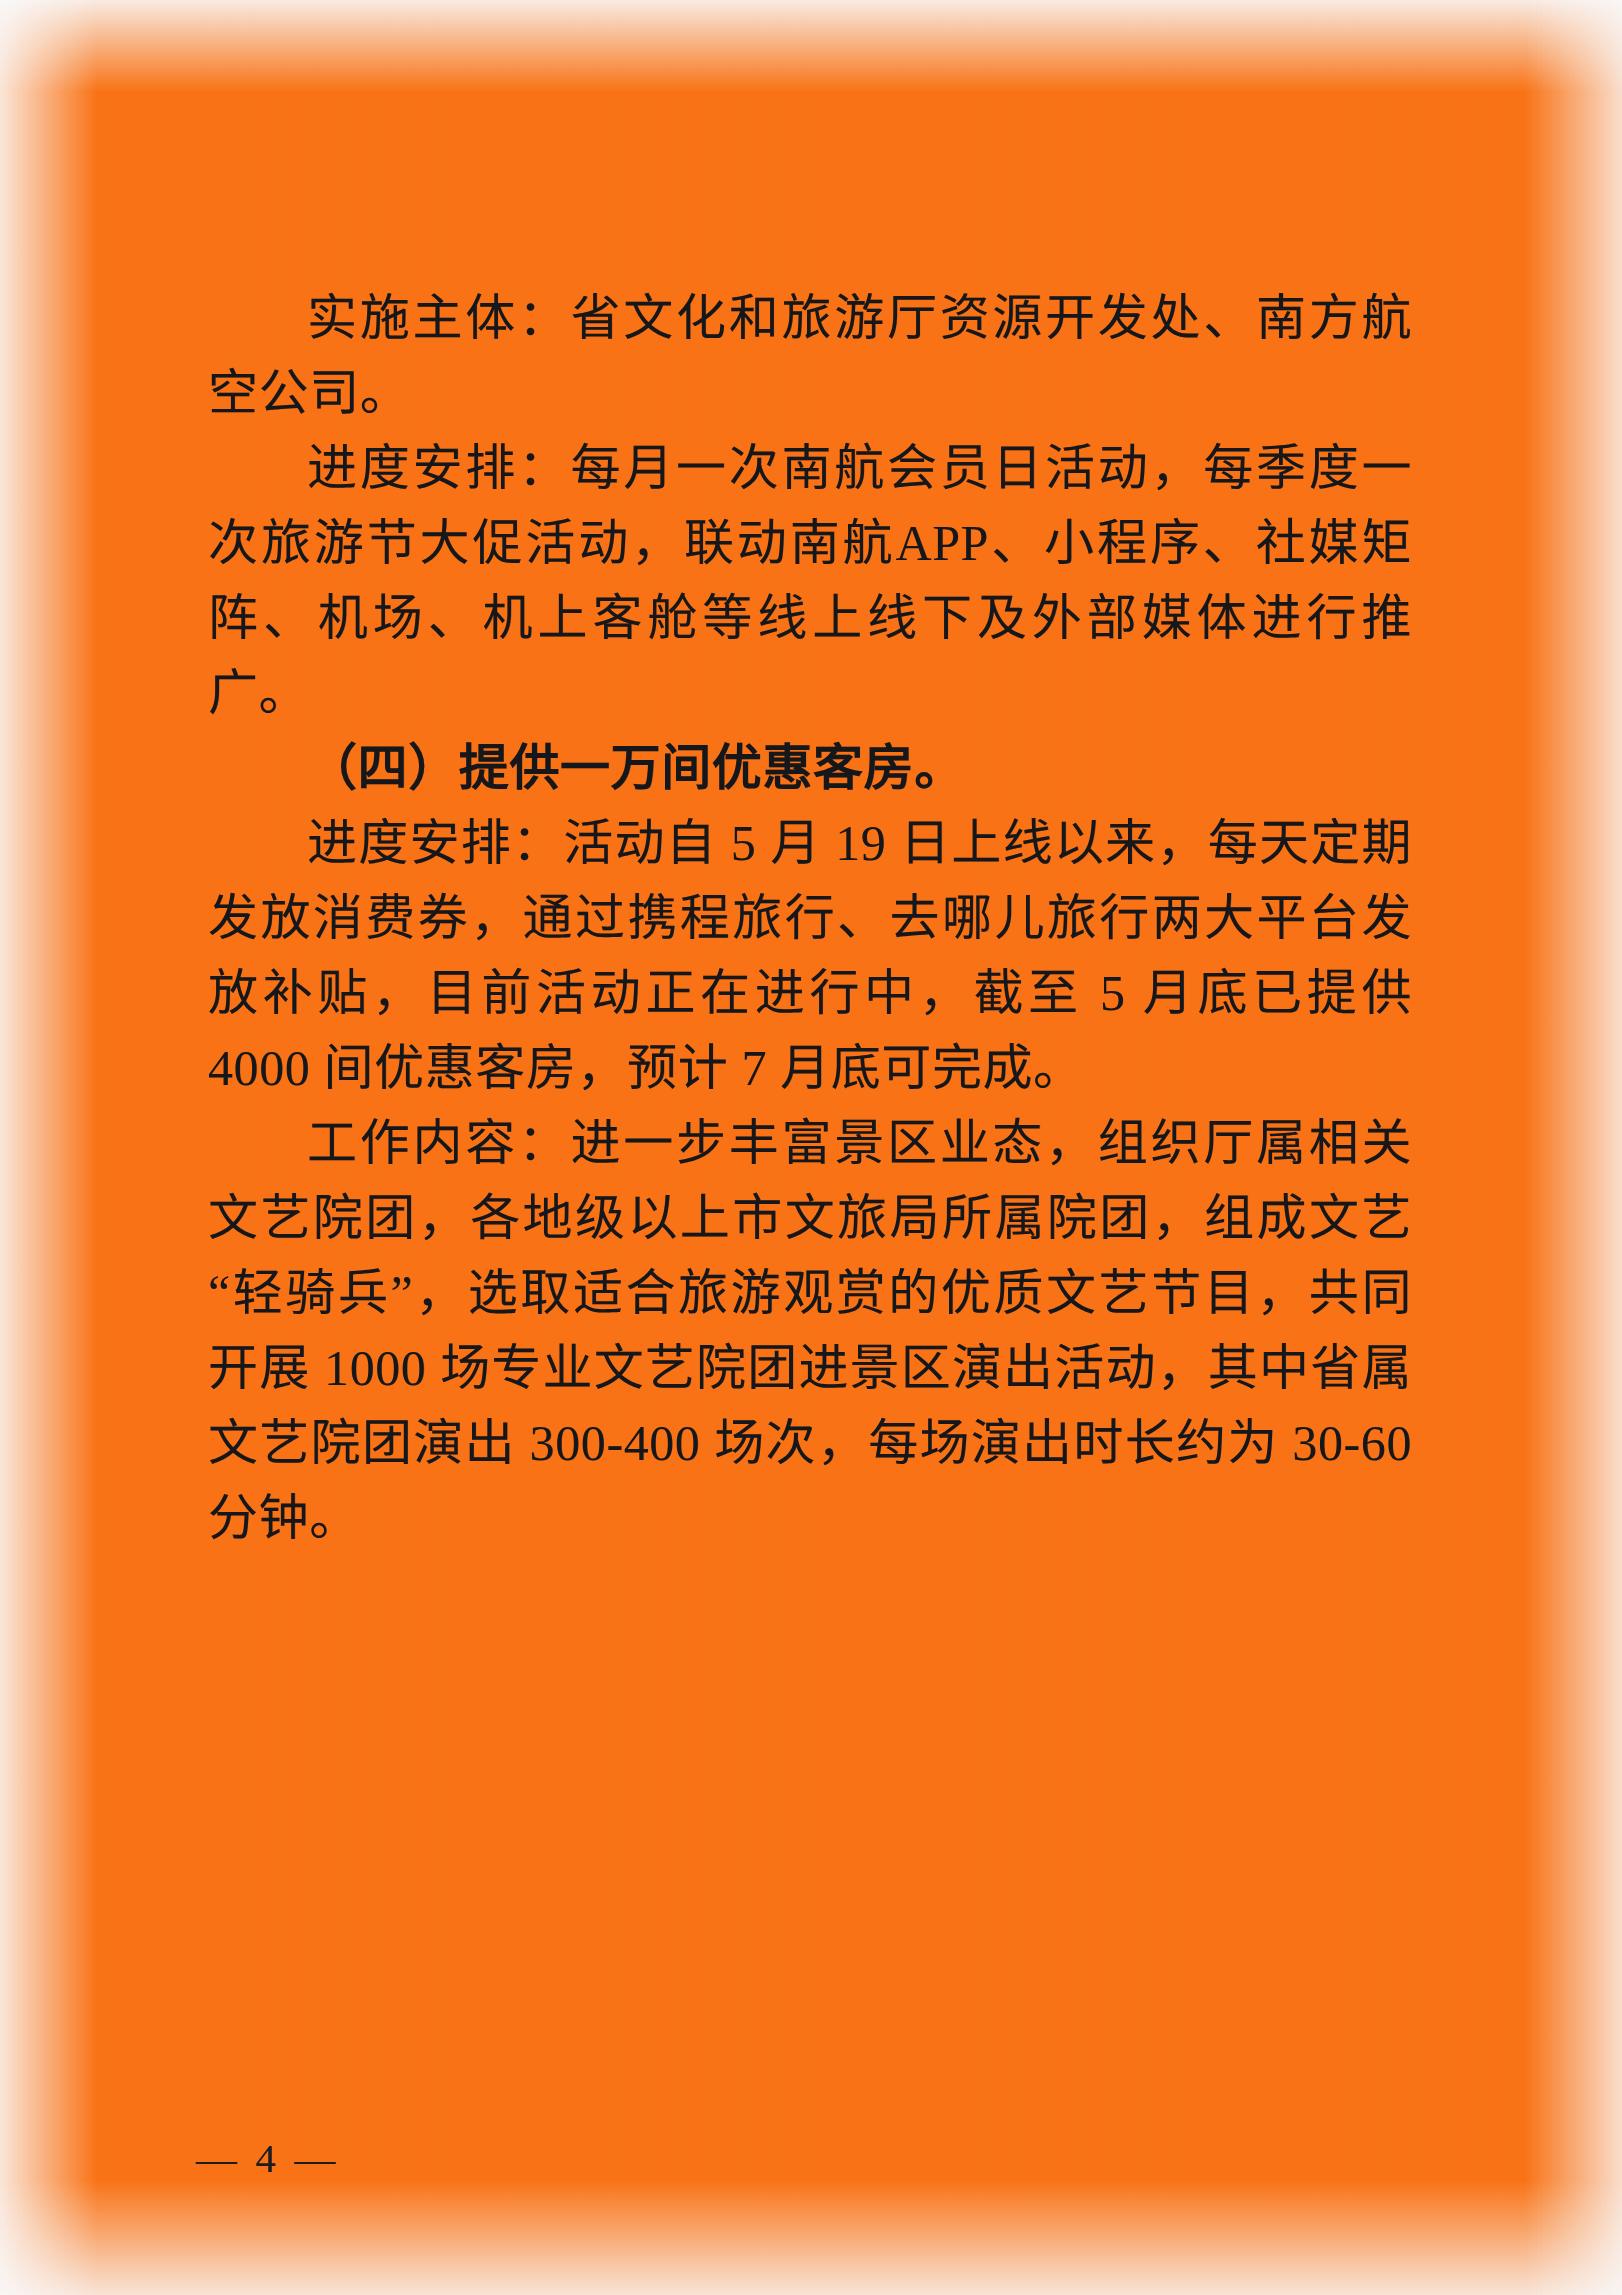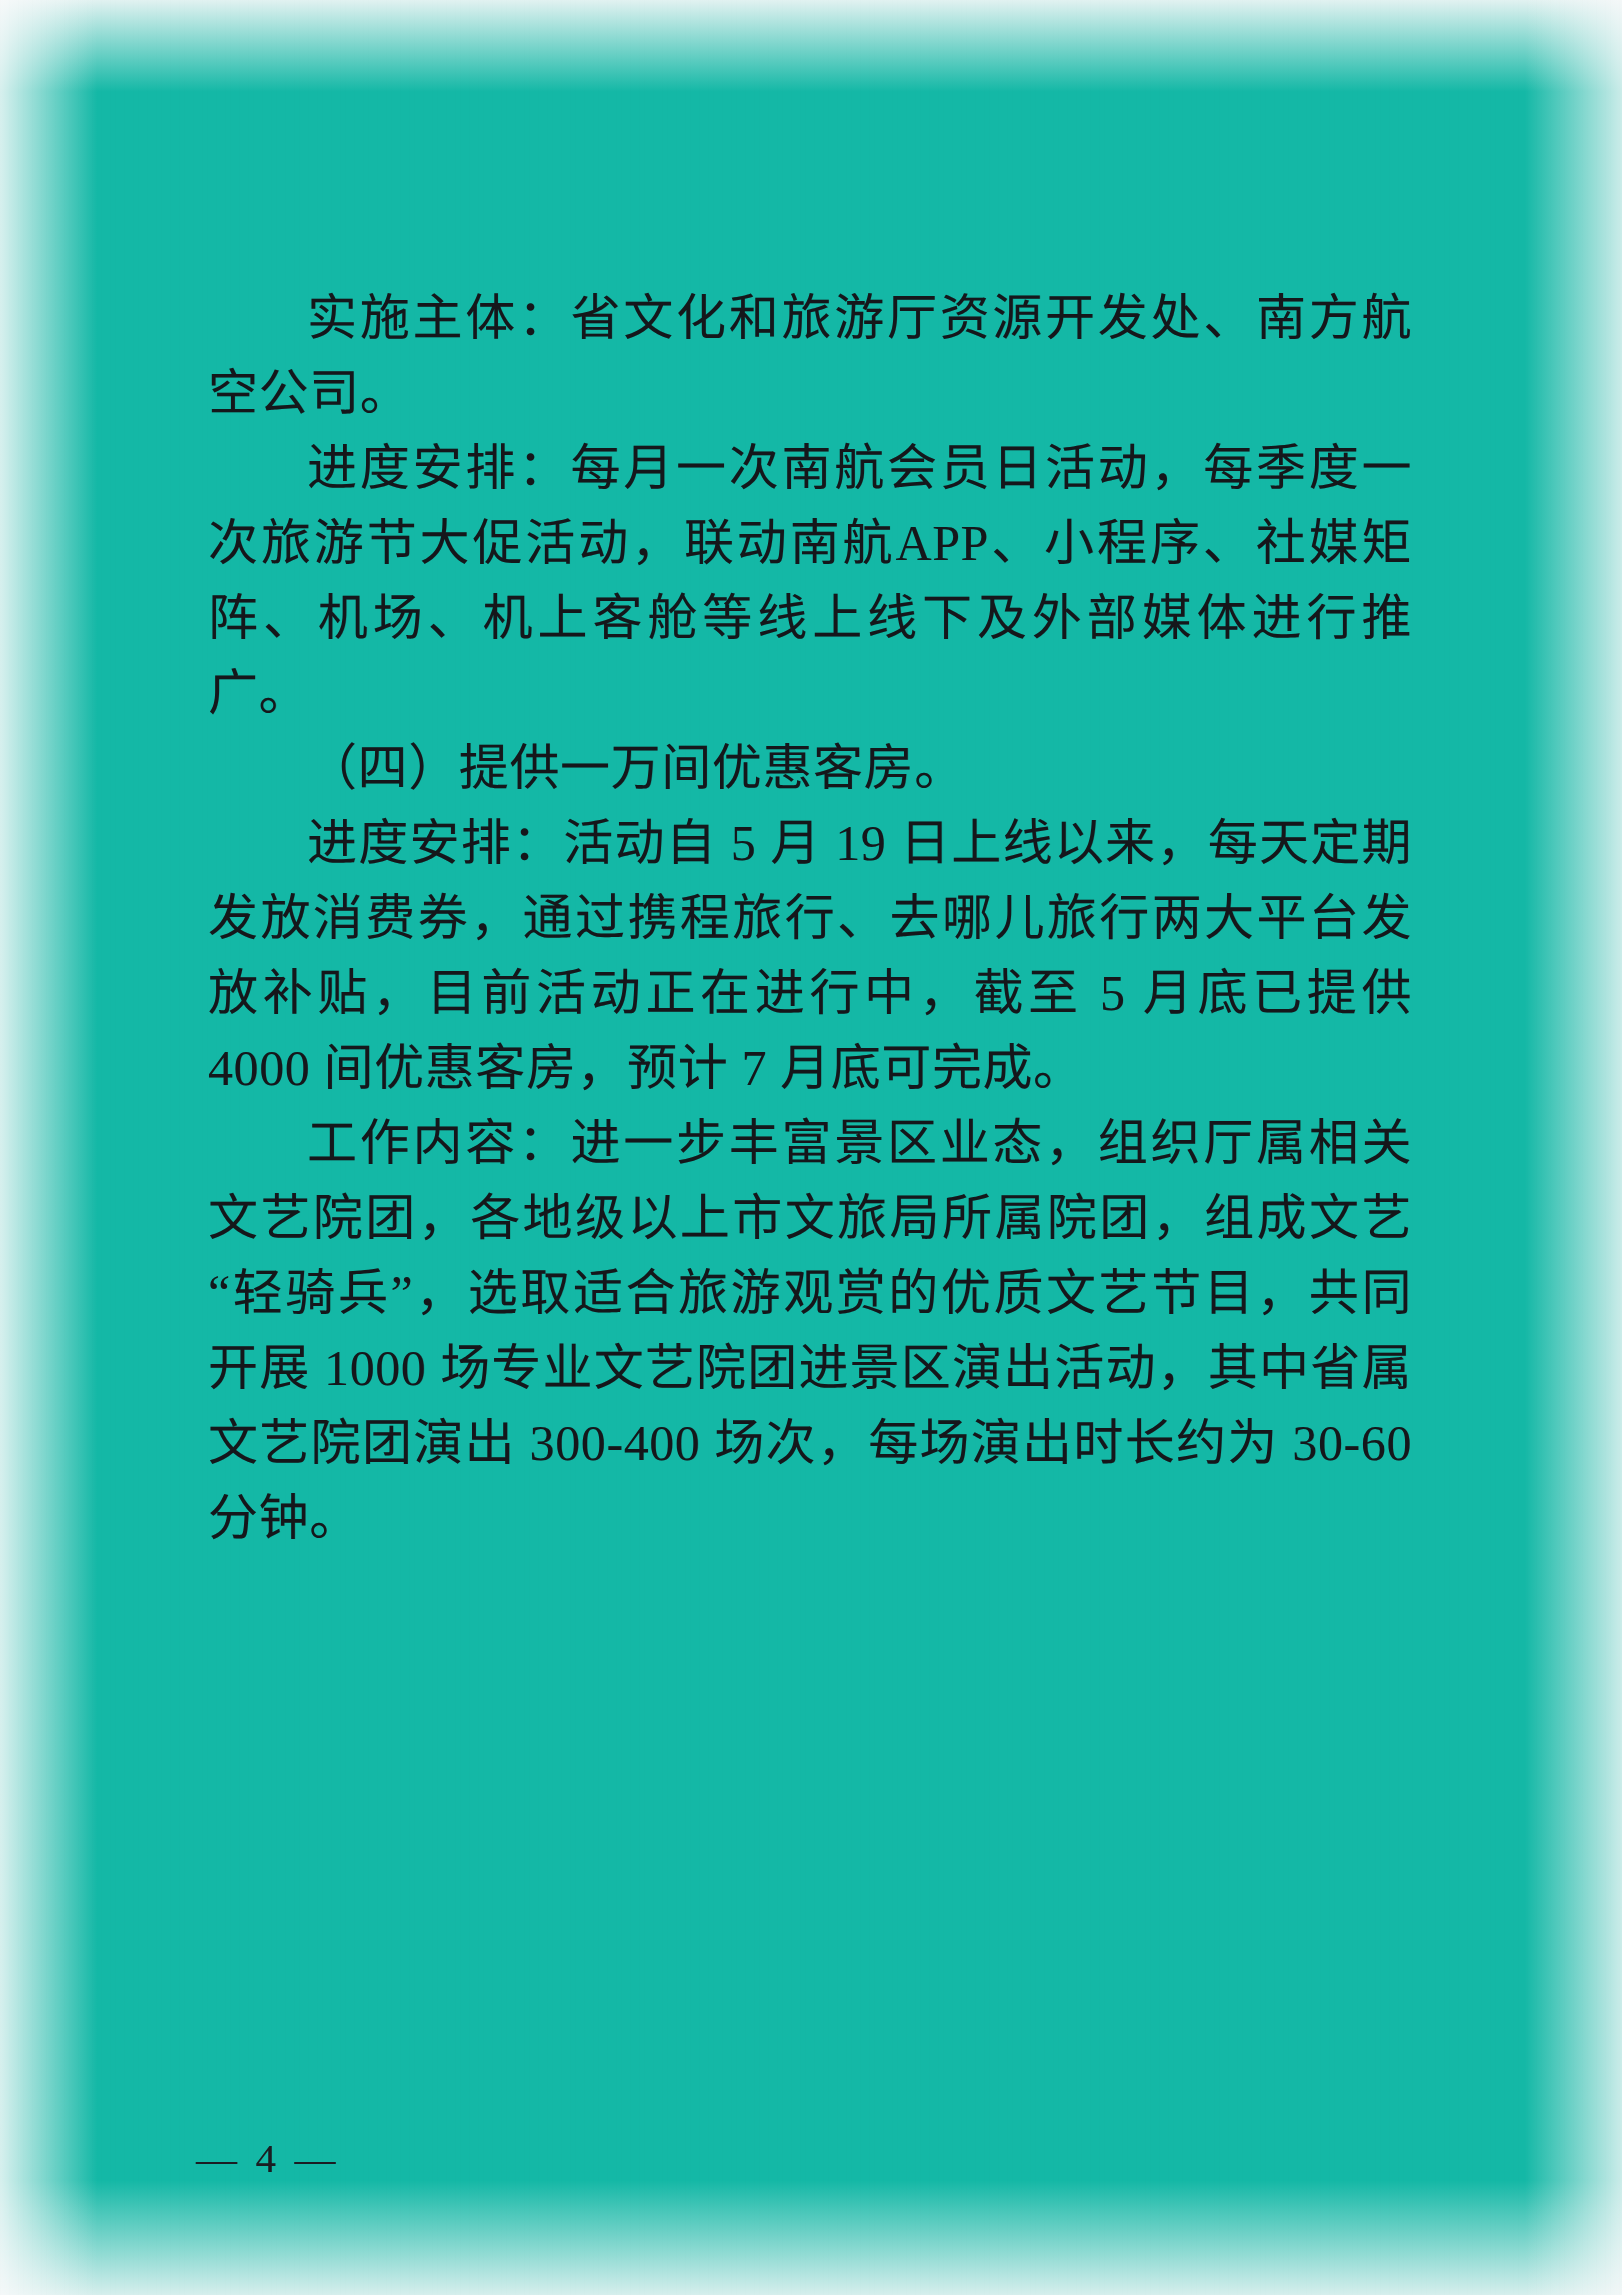--- a/index.html
+++ b/index.html
@@ -6,21 +6,21 @@
   html, body {
     margin: 0;
     padding: 0;
     background: #ffffff;
   }
 
   .page {
     position: relative;
     width: 1622px;
     height: 2295px;
-    background: #14b8a6;
+    background: #f97316;
     overflow: hidden;
     font-family: "Liberation Serif", "DejaVu Serif", serif;
     color: #14161a;
   }
 
   
   .scan-tint {
     position: absolute;
     inset: 0;
     pointer-events: none;
@@ -69,21 +69,21 @@
     font-weight: 500;
     color: #15171b;
     
     text-shadow: 0.3px 0.3px 0.4px rgba(30,32,38,0.30);
   }
 
   .para:last-child { margin-bottom: 0; }
 
   
   .para.section-heading {
-    font-weight: 400;
+    font-weight: 700;
   }
 
   
   .page-footer {
     position: absolute;
     left: 0;
     top: 2134px;
     width: 1622px;
     text-align: left;
     padding-left: 196px;

